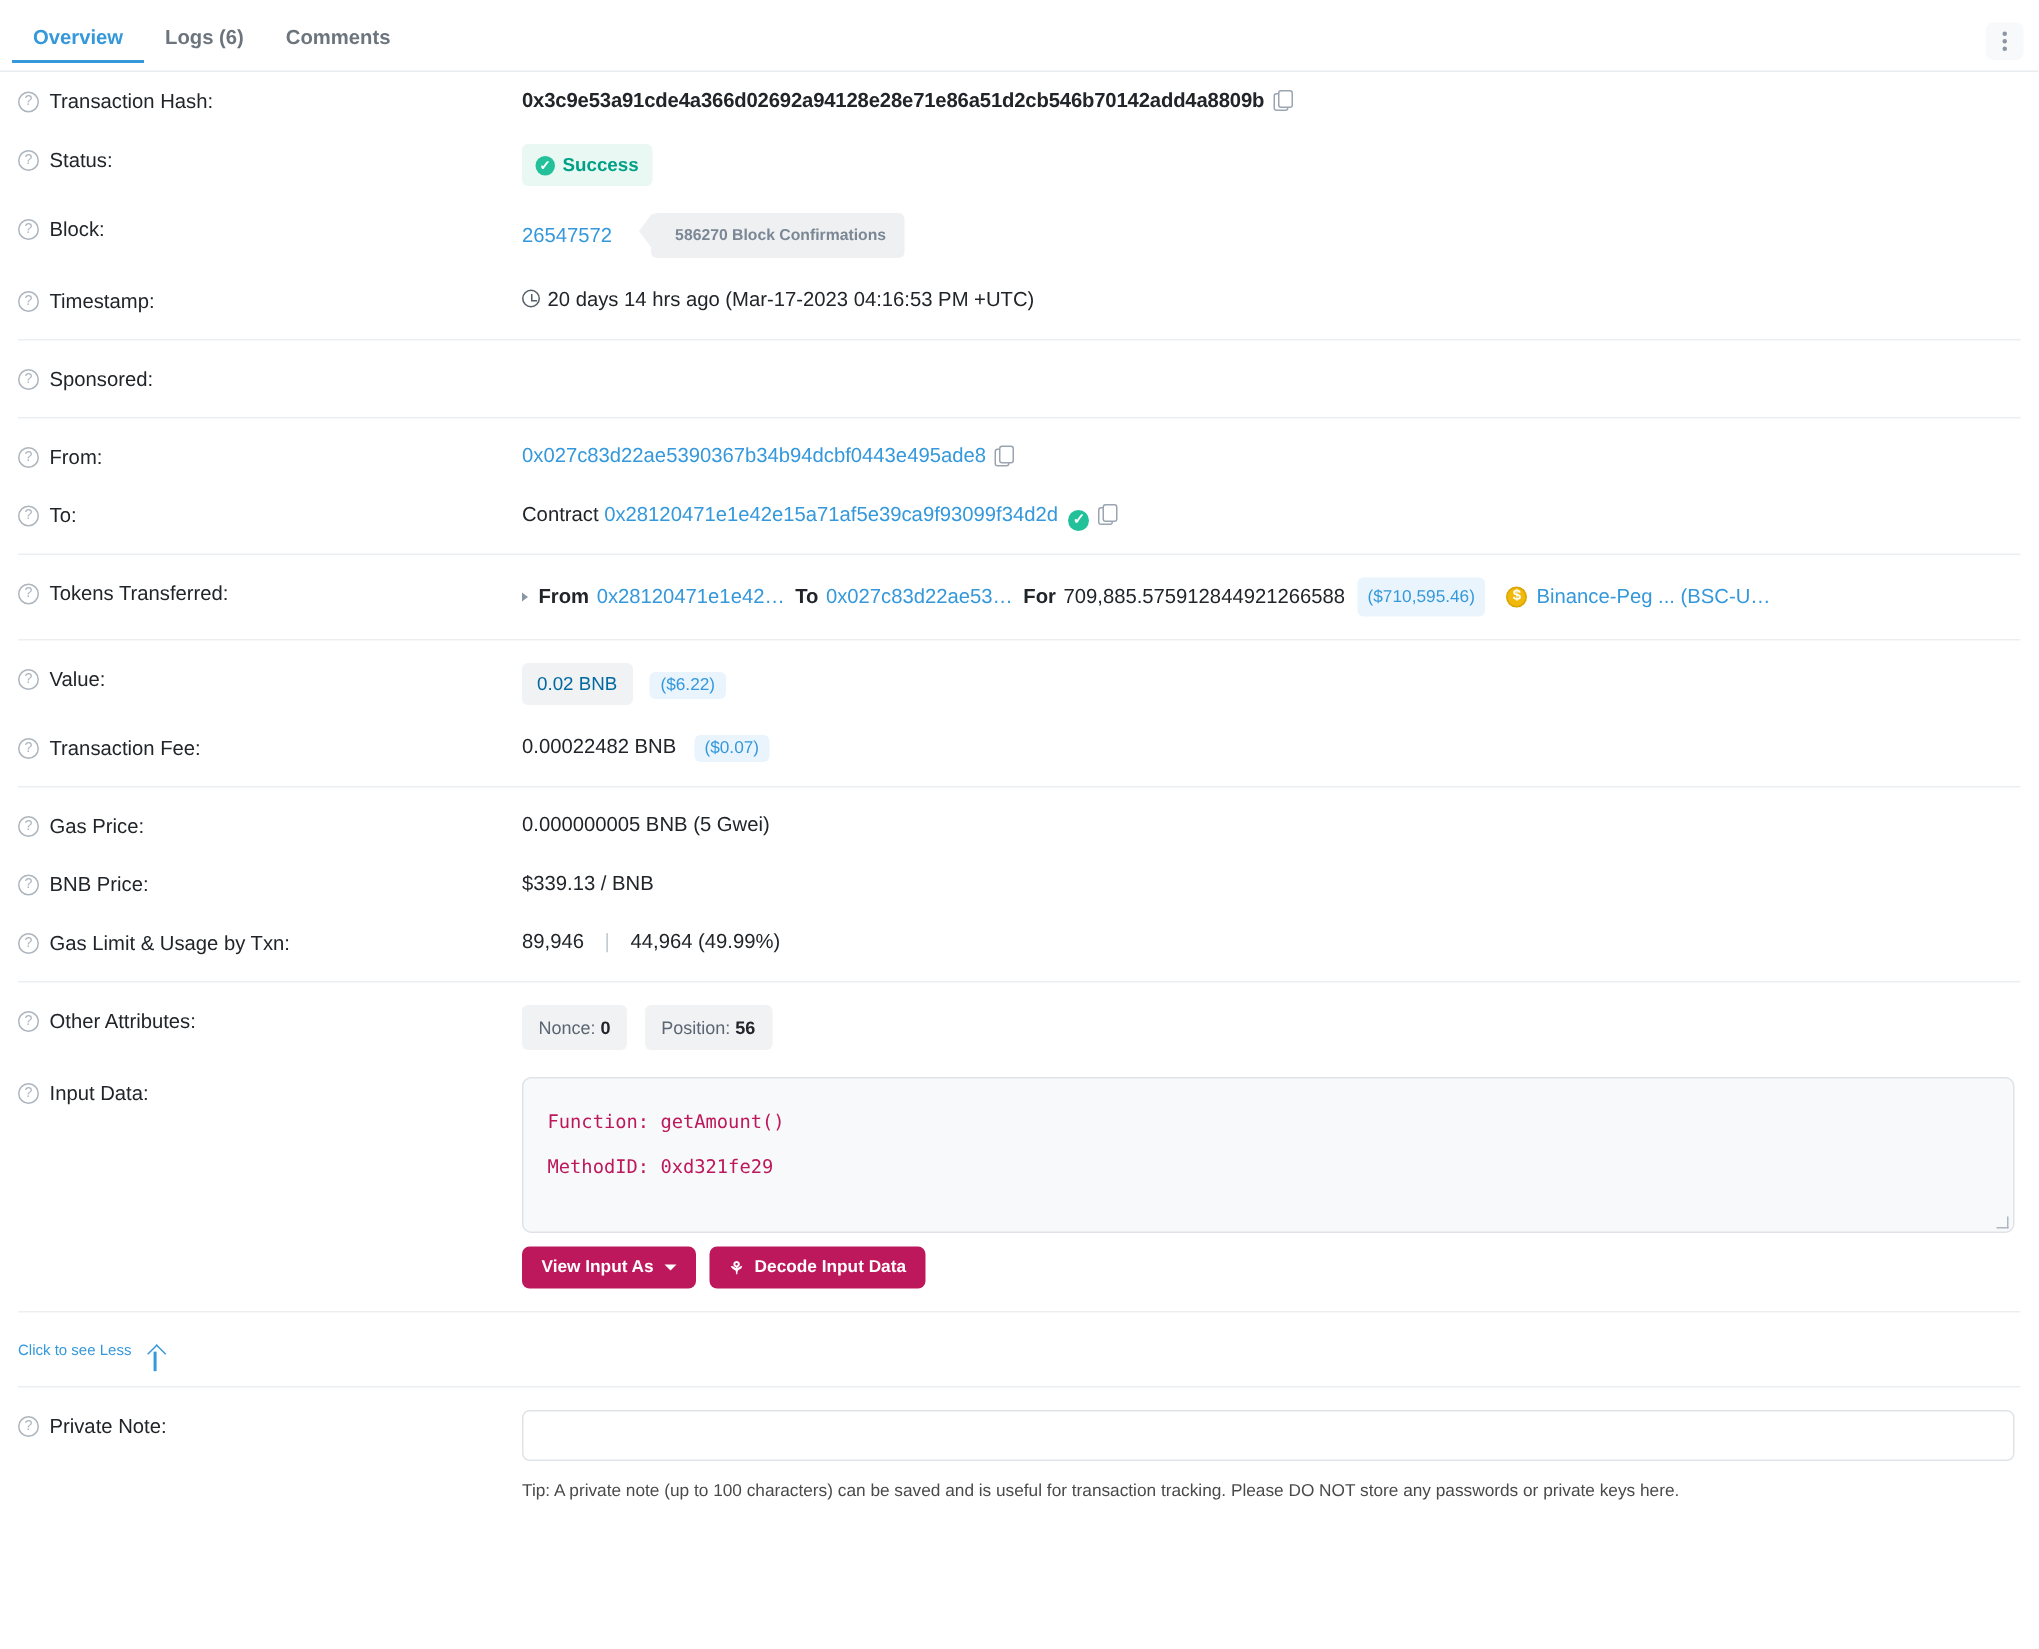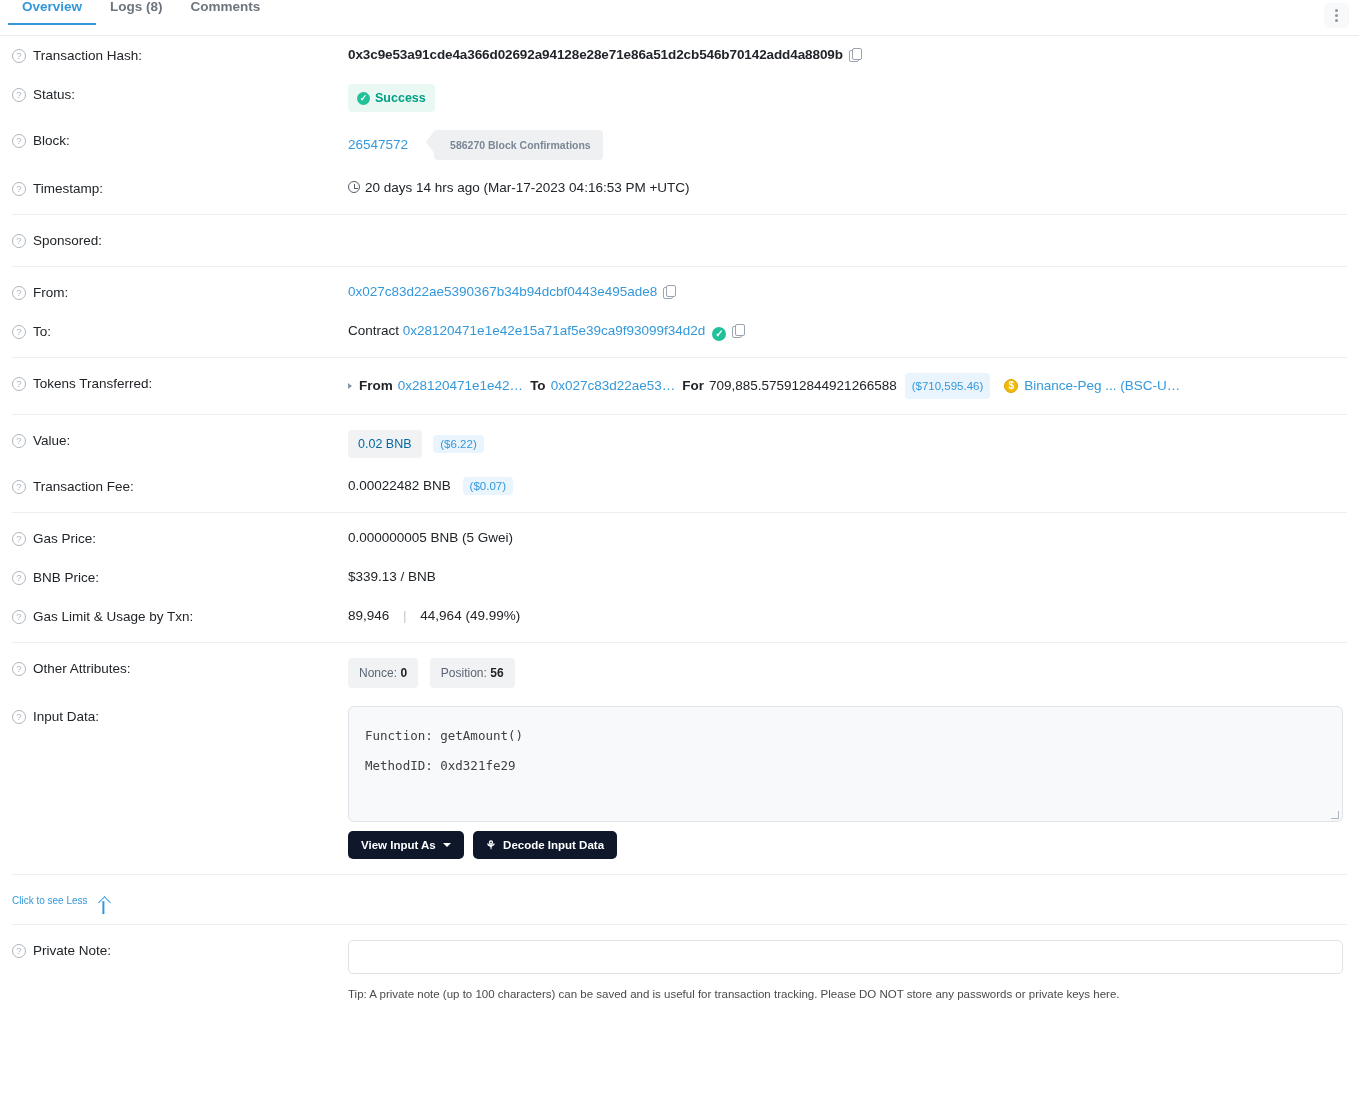--- a/index.html
+++ b/index.html
@@ -9,23 +9,24 @@
     font-family: "Liberation Sans", sans-serif;
     color: #212529;
   }
   body { width: 1359px; height: 1099px; overflow: hidden; }
 
   
   .tabbar {
     position: relative;
     height: 36px;
     display: flex;
-    align-items: flex-start;
+    align-items: center;
     border-bottom: 1px solid #e9ecef;
     padding: 0 0 0 8px;
+    margin-top: 12px;
   }
   .tab {
     font-size: 13.5px;
     font-weight: bold;
     color: #6c757d;
     padding: 0 14px 9px 14px;
     cursor: pointer;
     line-height: 1;
     white-space: nowrap;
   }
@@ -254,41 +255,41 @@
   }
   .attr-pill b { color: #212529; font-weight: bold; }
 
   .pipe { color: #c2c9d1; margin: 0 10px; }
 
   
   .inputbox {
     border: 1px solid #dfe3e8;
     border-radius: 6px;
     background: #f8f9fa;
-    height: 116px;
+    height: 104px;
     padding: 14px 16px;
     font-family: "DejaVu Sans Mono", monospace;
     font-size: 12.5px;
-    color: #404040;
+    color: #be185d;
     line-height: 2.4;
     position: relative;
     overflow: hidden;
     width: 1000px;
     max-width: 100%;
   }
   .inputbox .rs {
     position: absolute; right: 3px; bottom: 2px;
     width: 8px; height: 8px;
     border-right: 1px solid #aeb6bf;
     border-bottom: 1px solid #aeb6bf;
     transform: skewX(0deg);
   }
   .btnrow { margin-top: 9px; display: flex; gap: 9px; }
   .dbtn {
-    background: #0f172a;
+    background: #be185d;
     color: #fff;
     border: none;
     border-radius: 5px;
     font-size: 11.5px;
     font-weight: bold;
     padding: 7px 13px;
     display: inline-flex;
     align-items: center;
     gap: 7px;
     cursor: pointer;
@@ -347,21 +348,21 @@
     font-size: 11.5px;
     color: #4a4a4a;
     margin-top: 10px;
   }
 </style>
 </head>
 <body>
 
 <div class="tabbar">
   <div class="tab active">Overview</div>
-  <div class="tab">Logs (8)</div>
+  <div class="tab">Logs (6)</div>
   <div class="tab">Comments</div>
   <div class="kebab-btn">
     <i></i>
     <i></i>
     <i></i>
   </div>
 </div>
 
 <div class="rows">
 

